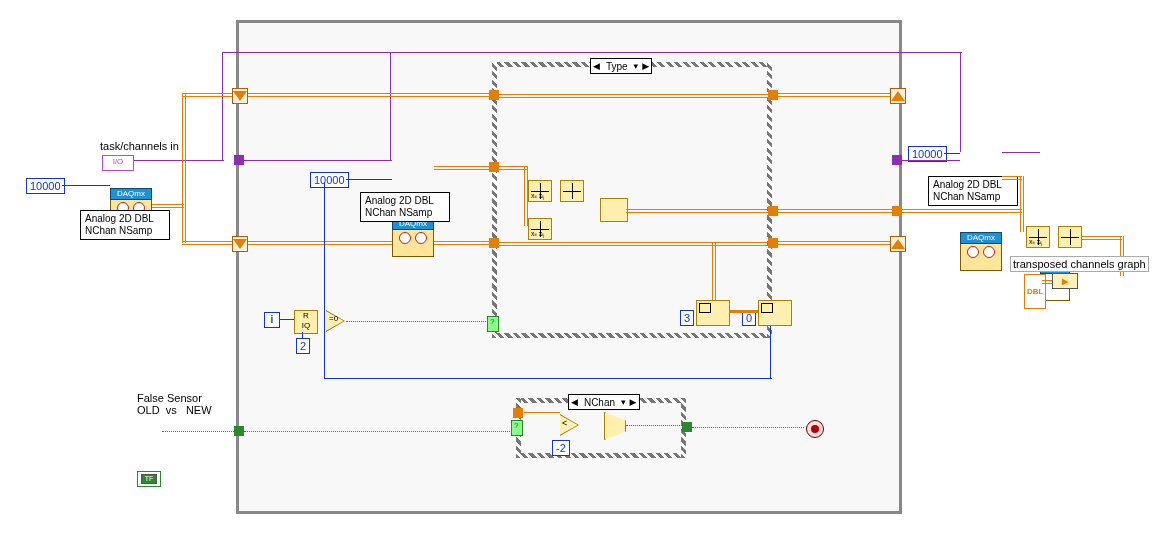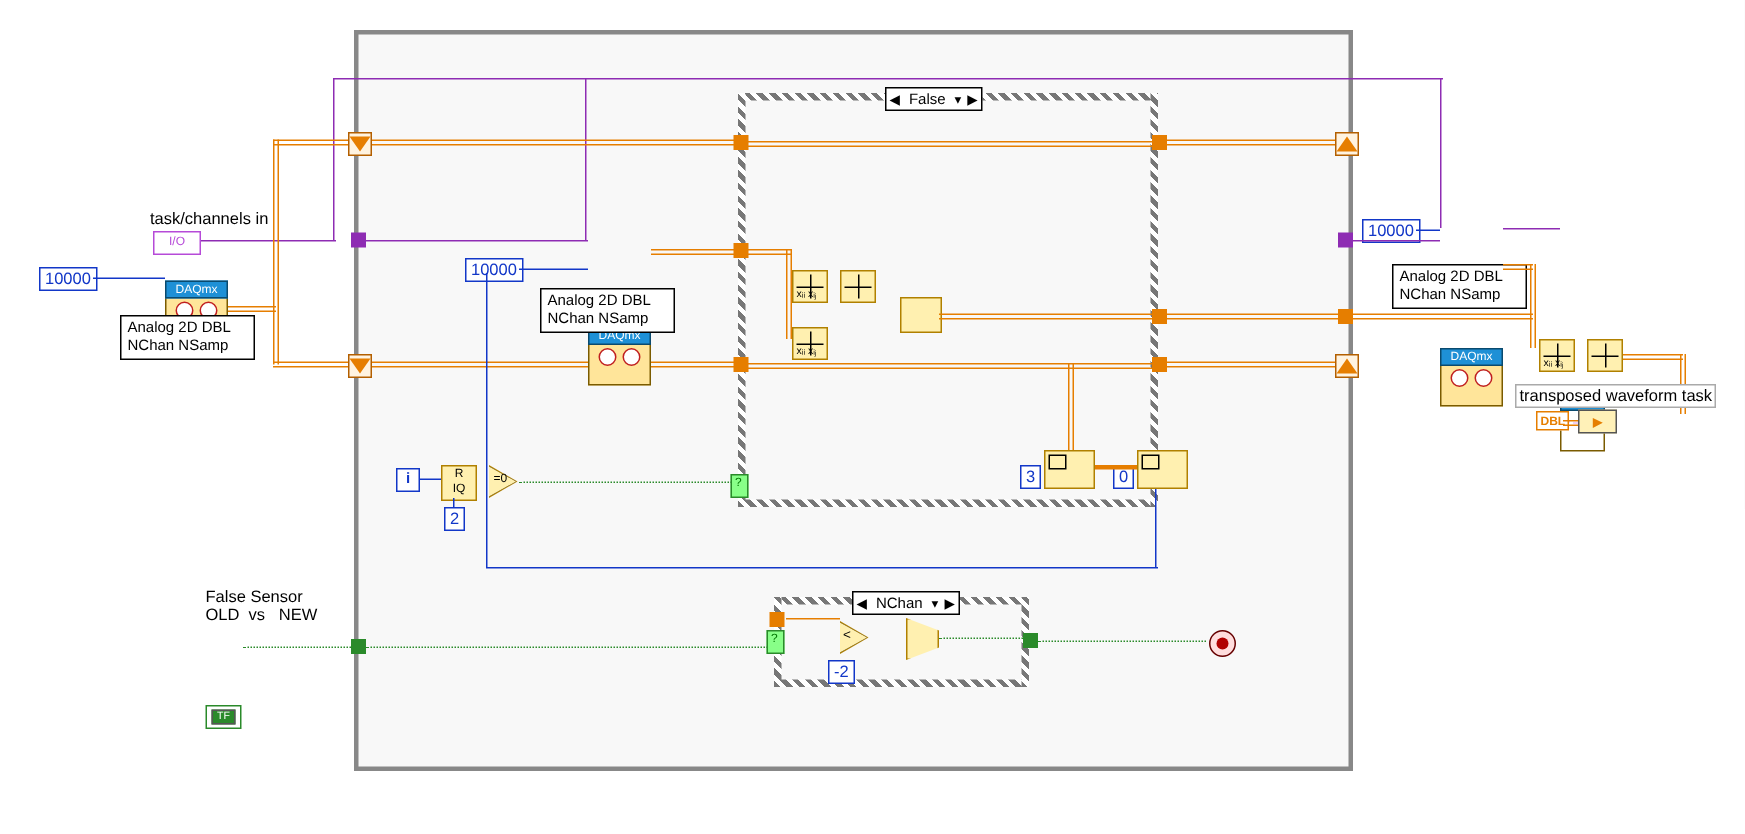--- a/index.html
+++ b/index.html
@@ -263,21 +263,21 @@
     color:#e67e00;
     font-weight:bold;
   }
   .dbl-arr-term {
     border:1px solid #e67e00;
     background:#fff;
     position:absolute;
     color:#e67e00;
     font-size:8px;
     font-weight:bold;
-    padding:1px 2px;
+    padding:12px 2px;
   }
   .idx-x { position:absolute; font-size:7px; bottom:1px; }
 </style>
 </head>
 <body>
 
 
 
 
 
@@ -359,21 +359,21 @@
 
 <div class="abs" style="left:492px; top:62px; width:280px; height:276px;">
   <div class="case-struct-border" style="left:0;top:0;width:100%;height:5px;"></div>
   <div class="case-struct-border" style="left:0;bottom:0;width:100%;height:5px;"></div>
   <div class="case-struct-border" style="left:0;top:0;width:5px;height:100%;"></div>
   <div class="case-struct-border" style="right:0;top:0;width:5px;height:100%;"></div>
 </div>
 
 <div class="abs case-selector" style="left:590px; top:58px;">
   <span class="tri">◀</span>
-  <span style="padding:0 4px;">False</span>
+  <span style="padding:0 4px;">Type</span>
   <span class="tri">▾</span>
   <span class="tri">▶</span>
 </div>
 
 
 <div class="tunnel orange" style="left:489px; top:90px;"></div>
 <div class="tunnel orange" style="left:489px; top:162px;"></div>
 <div class="tunnel orange" style="left:489px; top:238px;"></div>
 <div class="tunnel orange" style="left:768px; top:90px;"></div>
 <div class="tunnel orange" style="left:768px; top:206px;"></div>
@@ -522,21 +522,21 @@
   </div>
 
 
 <div class="wire dbl-h abs" style="left:902px; top:209px; width:120px;"></div>
 <div class="wire dbl-v abs" style="left:1020px; top:176px; height:56px;"></div>
 <div class="wire dbl-h abs" style="left:1002px; top:176px; width:20px;"></div>
 <div class="wire dbl-h abs" style="left:1082px; top:236px; width:40px;"></div>
 <div class="wire dbl-v abs" style="left:1120px; top:236px; height:40px;"></div>
 
 
-<div class="abs label" style="left:1010px; top:256px; border:1px solid #aaa; padding:1px 2px; background:#fff;">transposed waveform task</div>
+<div class="abs label" style="left:1010px; top:256px; border:1px solid #aaa; padding:1px 2px; background:#fff;">transposed channels graph</div>
 <div class="dbl-arr-term" style="left:1024px; top:274px;">
   <span>DBL</span>
 </div>
 <div class="waveform-graph-term" style="left:1052px; top:273px;">
   <span>▶</span>
 </div>
 <div class="wire dbl-h abs" style="left:1042px; top:280px; width:10px;"></div>
 
 
 <div class="wire purple h abs" style="left:902px; top:160px; width:58px;"></div>

